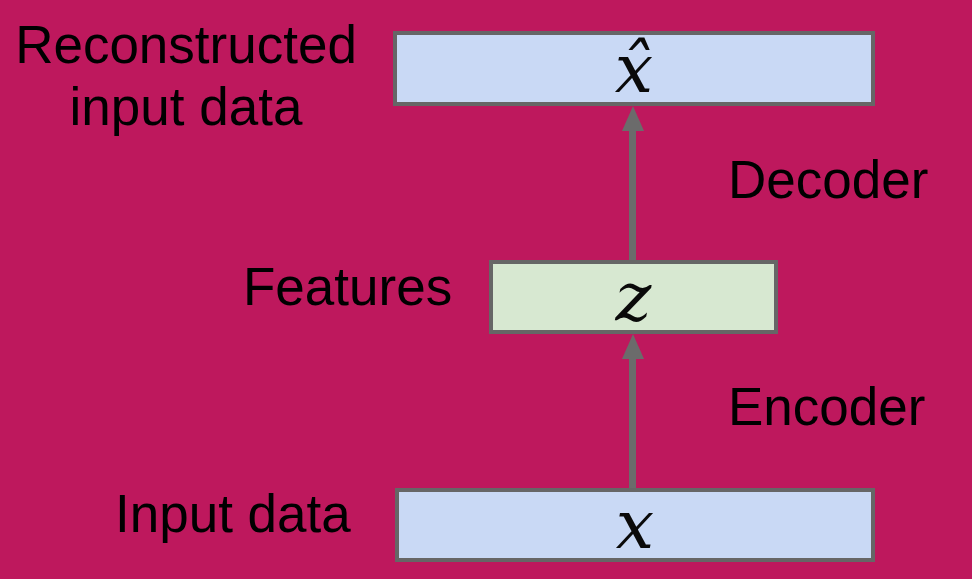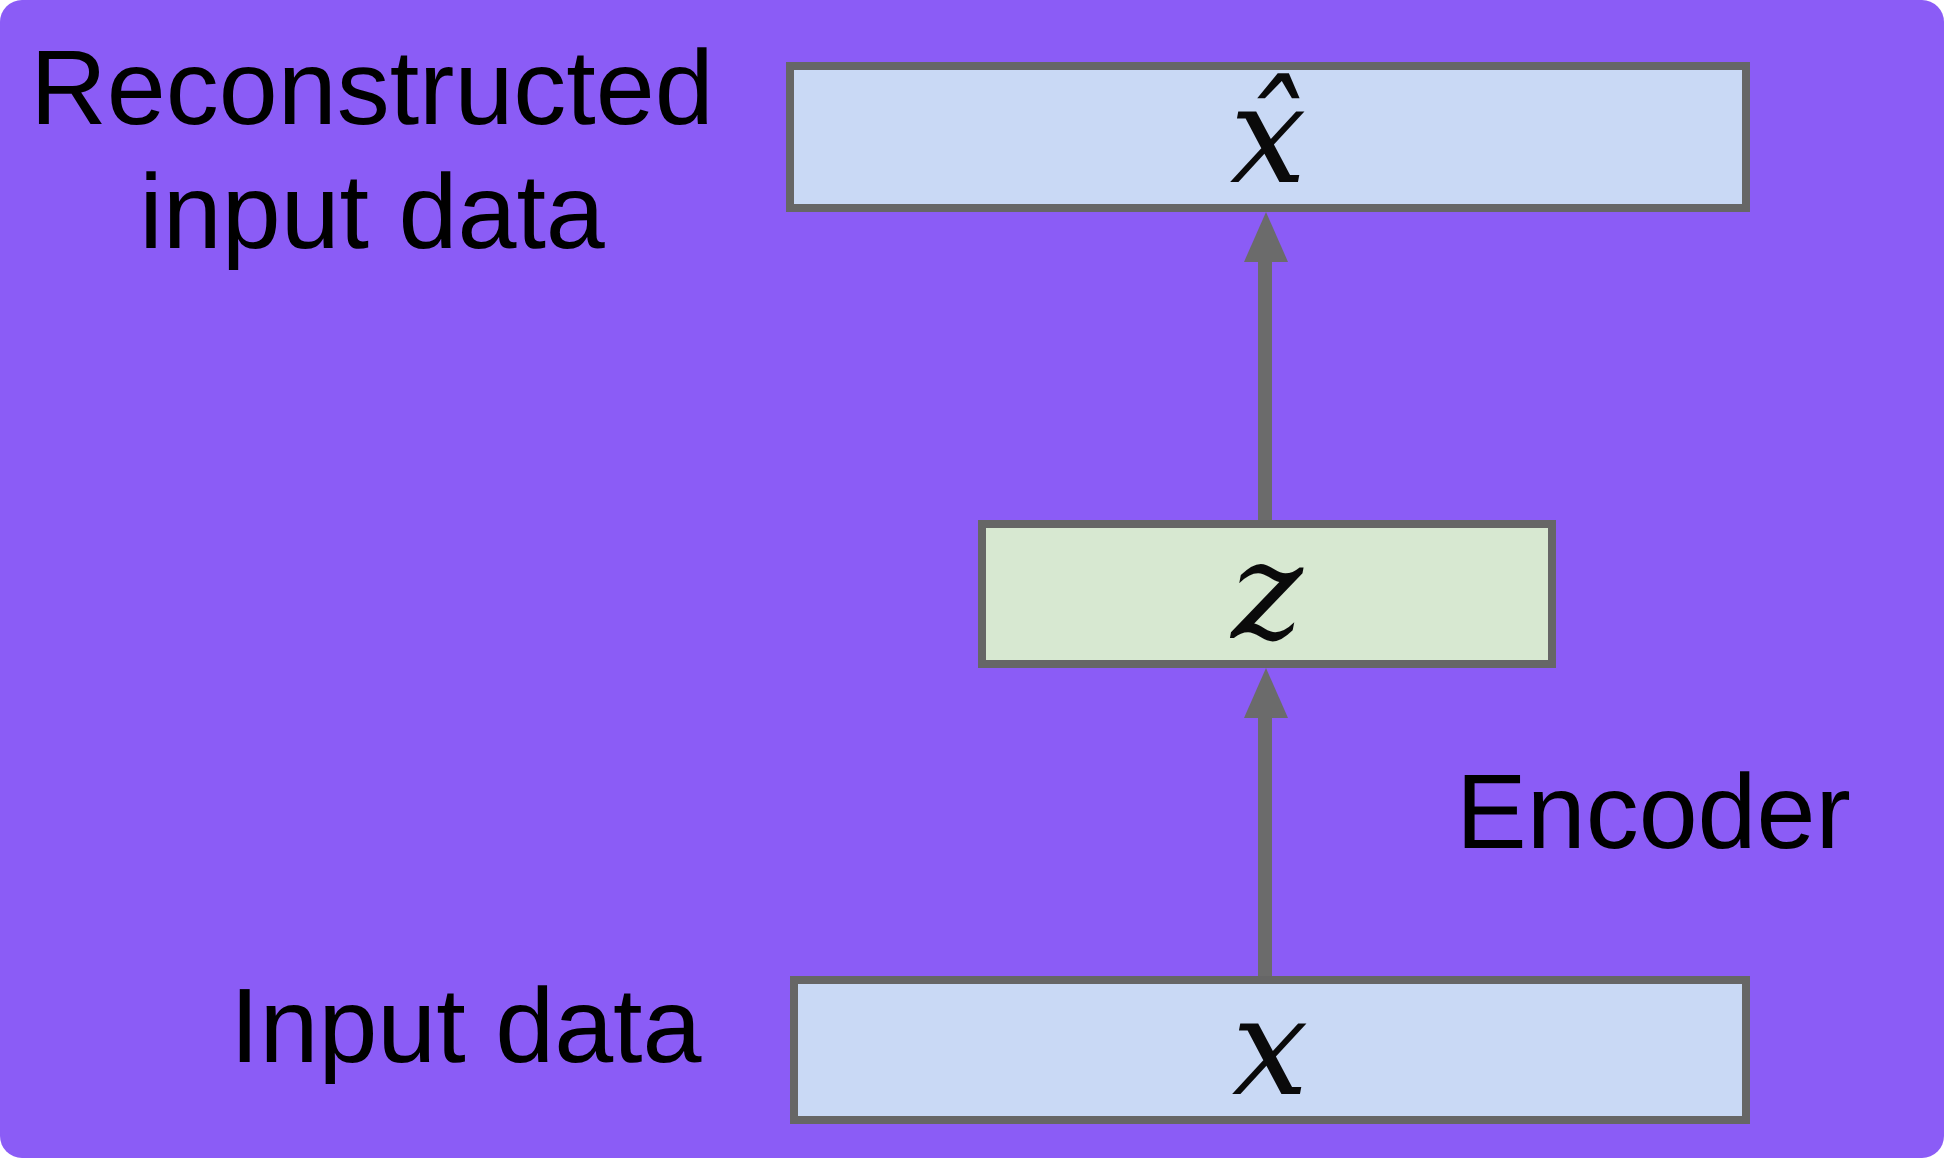--- a/index.html
+++ b/index.html
@@ -4,23 +4,22 @@
 <style>
   html, body {
     margin: 0;
     padding: 0;
     background: #ffffff;
   }
   #canvas {
     position: relative;
     width: 972px;
     height: 579px;
-    background: #8b5cf6;
+    background: #be185d;
     overflow: hidden;
-    border-radius: 11px;
   }
   .box {
     position: absolute;
     box-sizing: border-box;
     border: 4px solid #666666;
     display: flex;
     align-items: center;
     justify-content: center;
     overflow: visible;
   }
@@ -93,21 +92,23 @@
     <div>input data</div>
   </div>
 
   <div class="box" id="box-xhat">
     <span class="symbol">x̂</span>
   </div>
 
   <div class="arrow-head" id="arrow-decoder-head"></div>
   <div class="arrow-shaft" id="arrow-decoder-shaft"></div>
 
+  <div class="diagram-label" id="label-decoder">Decoder</div>
 
+  <div class="diagram-label" id="label-features">Features</div>
 
   <div class="box" id="box-z">
     <span class="symbol">z</span>
   </div>
 
   <div class="arrow-head" id="arrow-encoder-head"></div>
   <div class="arrow-shaft" id="arrow-encoder-shaft"></div>
 
   <div class="diagram-label" id="label-encoder">Encoder</div>
 

